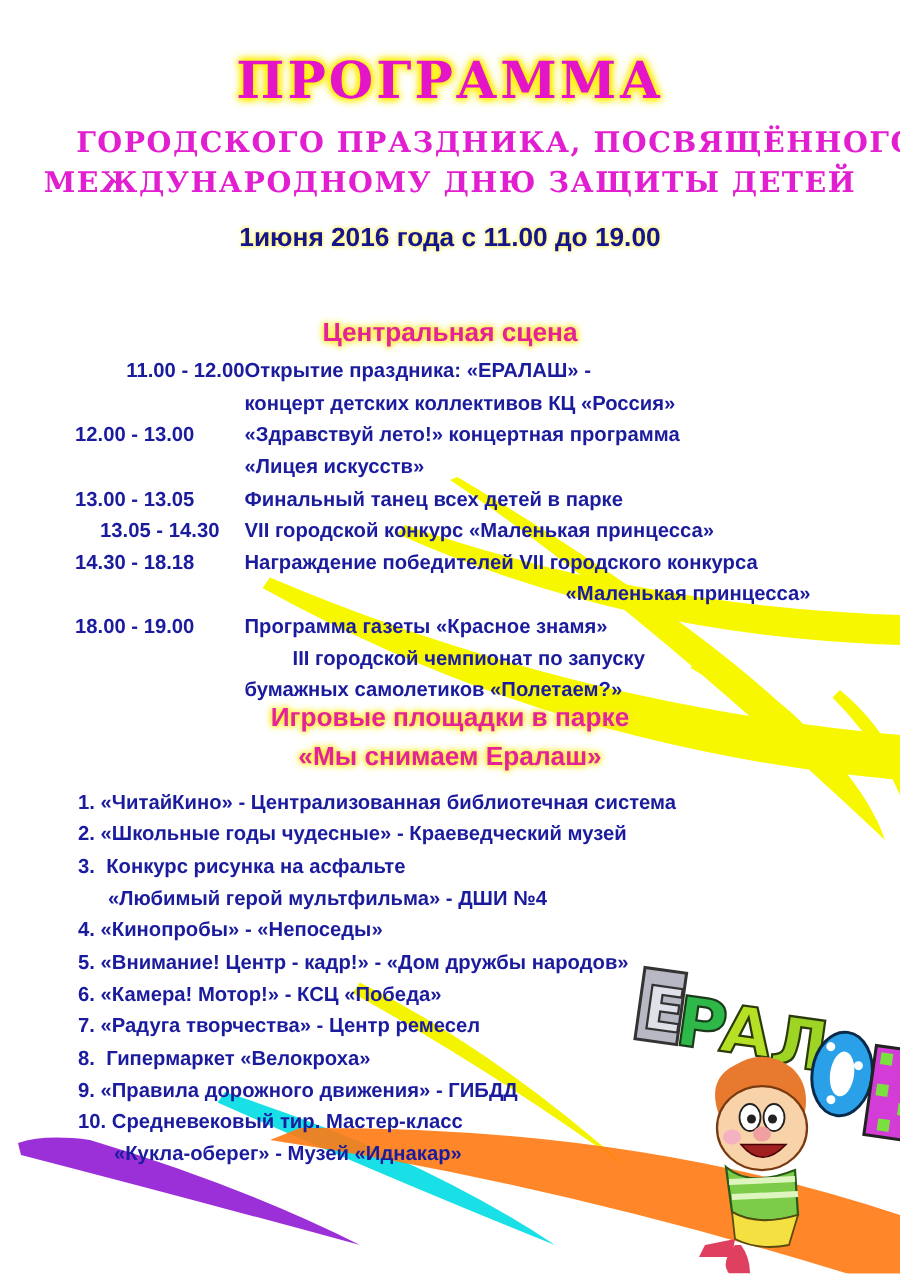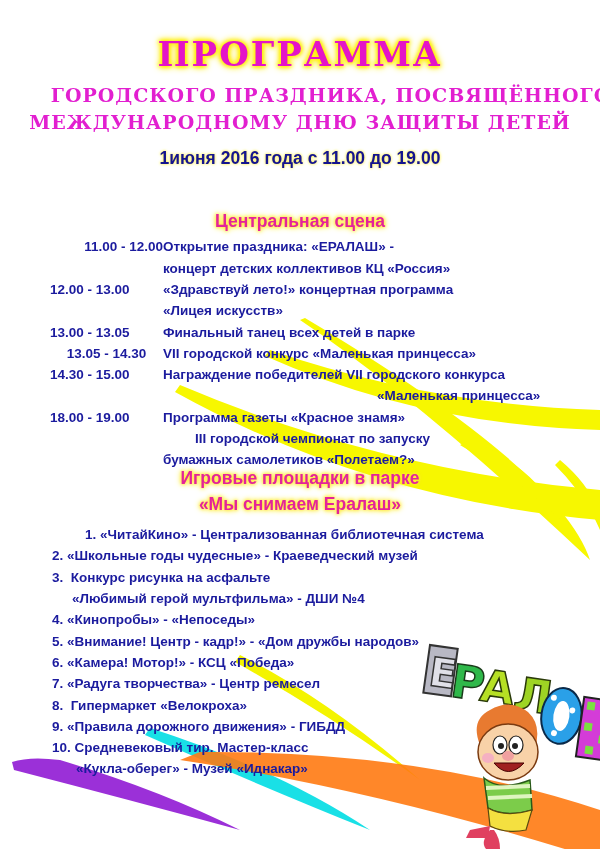--- a/index.html
+++ b/index.html
@@ -122,36 +122,36 @@
 
     <div class="line" style="left:50px;top:325px;">
       <span class="time">13.00 - 13.05</span><span>Финальный танец всех детей в парке</span>
     </div>
 
     <div class="line" style="left:50px;top:346px;text-align:center;">
       <span class="time">13.05 - 14.30</span><span>VII городской конкурс «Маленькая принцесса»</span>
     </div>
 
     <div class="line" style="left:50px;top:367px;">
-      <span class="time">14.30 - 15.00</span><span>Награждение победителей VII городского конкурса</span>
+      <span class="time">14.30 - 18.18</span><span>Награждение победителей VII городского конкурса</span>
     </div>
     <div class="line" style="left:377px;top:388px;">«Маленькая принцесса»</div>
 
     <div class="line" style="left:50px;top:410px;">
       <span class="time">18.00 - 19.00</span><span>Программа газеты «Красное знамя»</span>
     </div>
     <div class="line" style="left:163px;top:431px;padding-left:32px;">III городской чемпионат по запуску</div>
     <div class="line" style="left:163px;top:452px;">бумажных самолетиков «Полетаем?»</div>
   </div>
 
   <div class="section-title sec2a">Игровые площадки в парке</div>
   <div class="section-title sec2b">«Мы снимаем Ералаш»</div>
 
   <div>
-    <div class="line" style="left:52px;top:527px;margin-left:33px;">
+    <div class="line" style="left:52px;top:527px;">
       <span class="num">1.</span> <span>«ЧитайКино» - Централизованная библиотечная система</span>
     </div>
     <div class="line" style="left:52px;top:548px;">
       <span class="num">2.</span> <span>«Школьные годы чудесные» - Краеведческий музей</span>
     </div>
     <div class="line" style="left:52px;top:570px;">
       <span class="num">3.</span>&nbsp; <span>Конкурс рисунка на асфальте</span>
     </div>
     <div class="line" style="left:72px;top:591px;">«Любимый герой мультфильма»  - ДШИ №4</div>
     <div class="line" style="left:52px;top:612px;">

